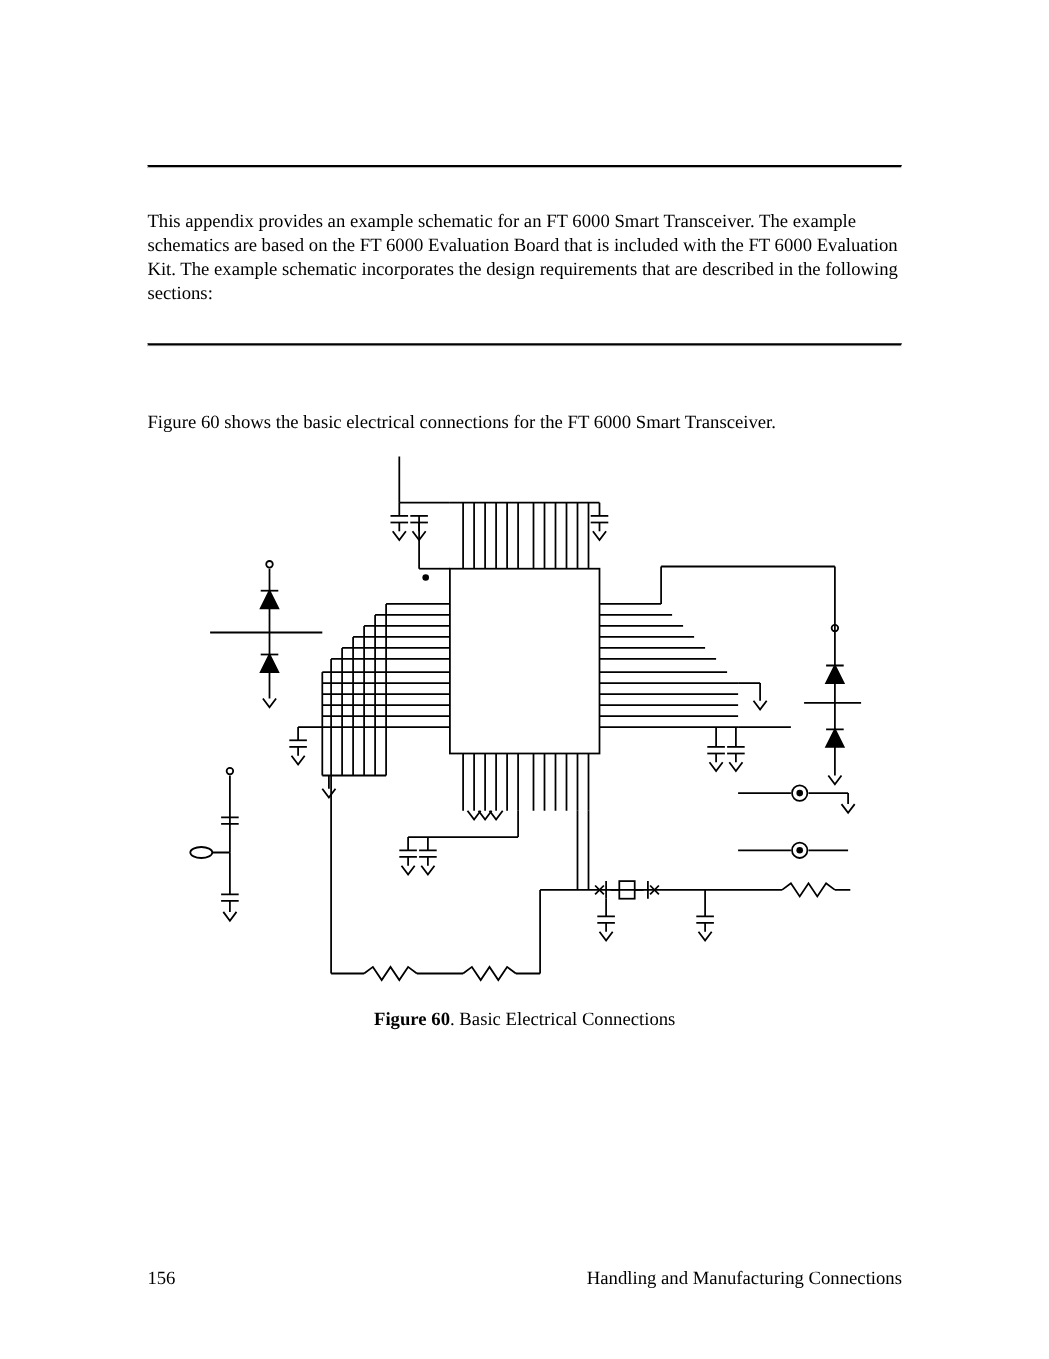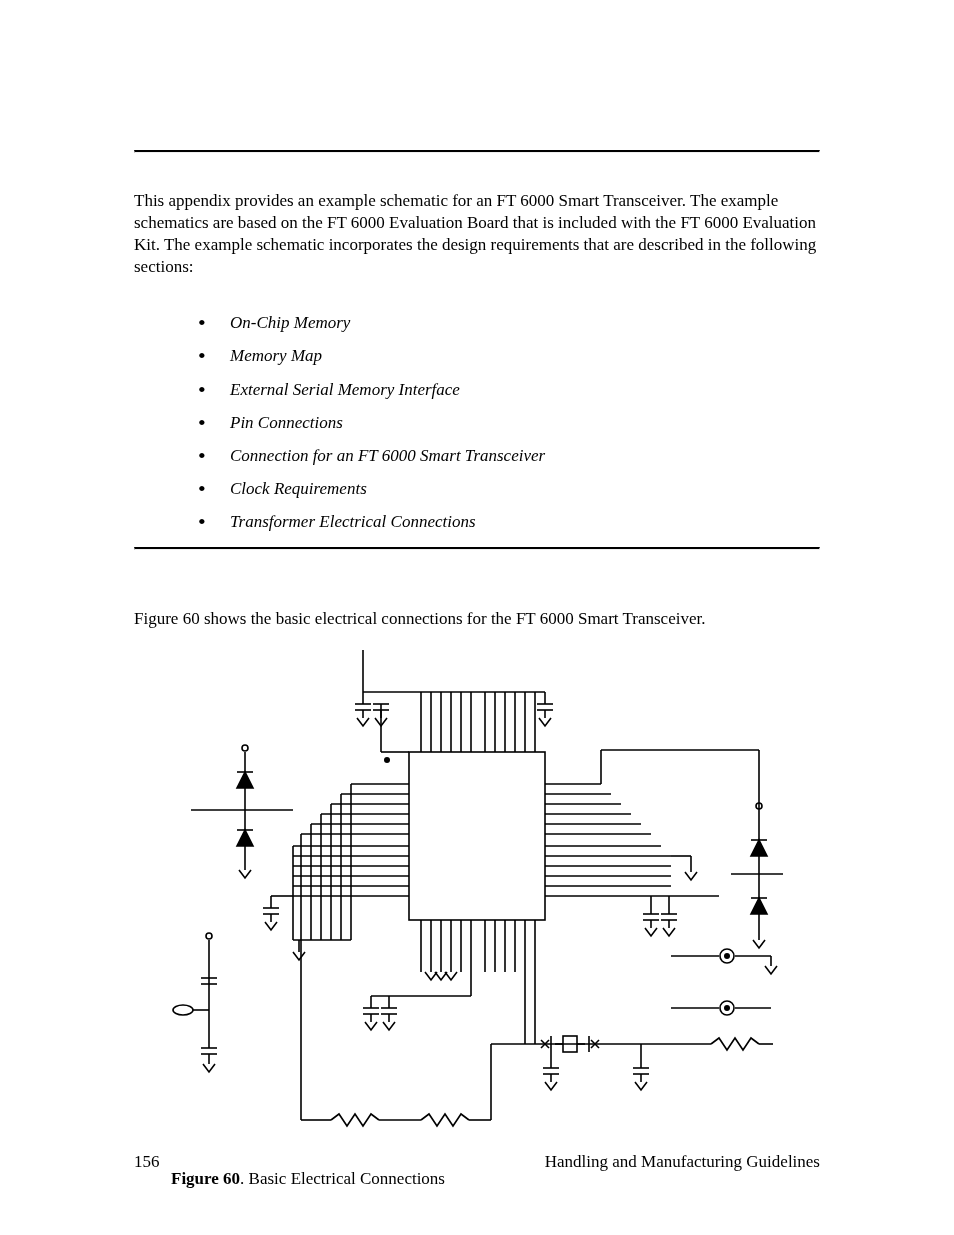--- a/index.html
+++ b/index.html
@@ -44,21 +44,22 @@
     font-size: 22px;
   }
   .caption-line {
     margin: 58px 0 10px 0;
   }
   .fig-wrap {
     width: 612px;
     margin: 6px auto 0 auto;
   }
   .fig-caption {
-    margin-top: 32px;
+    text-align: center;
+    margin-top: 14px;
   }
   .fig-caption .bold { font-weight: bold; }
   .footer {
     position: absolute;
     left: 134px;
     right: 134px;
     bottom: 62px;
     display: flex;
     justify-content: space-between;
     align-items: flex-end;
@@ -66,29 +67,20 @@
 </style>
 </head>
 <body>
 
 <div class="page">
 
   <hr class="rule">
 
   <p class="intro">This appendix provides an example schematic for an FT 6000 Smart Transceiver.  The example schematics are based on the FT 6000 Evaluation Board that is included with the FT 6000 Evaluation Kit.  The example schematic incorporates the design requirements that are described in the following sections:</p>
 
-  <ul class="bullets">
-    <li>On-Chip Memory</li>
-    <li>Memory Map</li>
-    <li>External Serial Memory Interface</li>
-    <li>Pin Connections</li>
-    <li>Connection for an FT 6000 Smart Transceiver</li>
-    <li>Clock Requirements</li>
-    <li>Transformer Electrical Connections</li>
-  </ul>
 
   <hr class="rule">
 
   <p class="caption-line">Figure 60 shows the basic electrical connections for the FT 6000 Smart Transceiver.</p>
 
   <div class="fig-wrap">
     <svg viewBox="0 0 612 490" width="612" height="490" xmlns="http://www.w3.org/2000/svg">
       <g fill="none" stroke="#000" stroke-width="1.6">
 
         <rect x="238" y="112" width="136" height="168"></rect>
@@ -316,14 +308,14 @@
 
     <div class="fig-caption">
       <span class="bold">Figure 60</span><span>. Basic Electrical Connections</span>
     </div>
   </div>
 
 </div>
 
 <div class="footer">
   <span>156</span>
-  <span>Handling and Manufacturing Guidelines</span>
+  <span>Handling and Manufacturing Connections</span>
 </div>
 
 </body></html>

